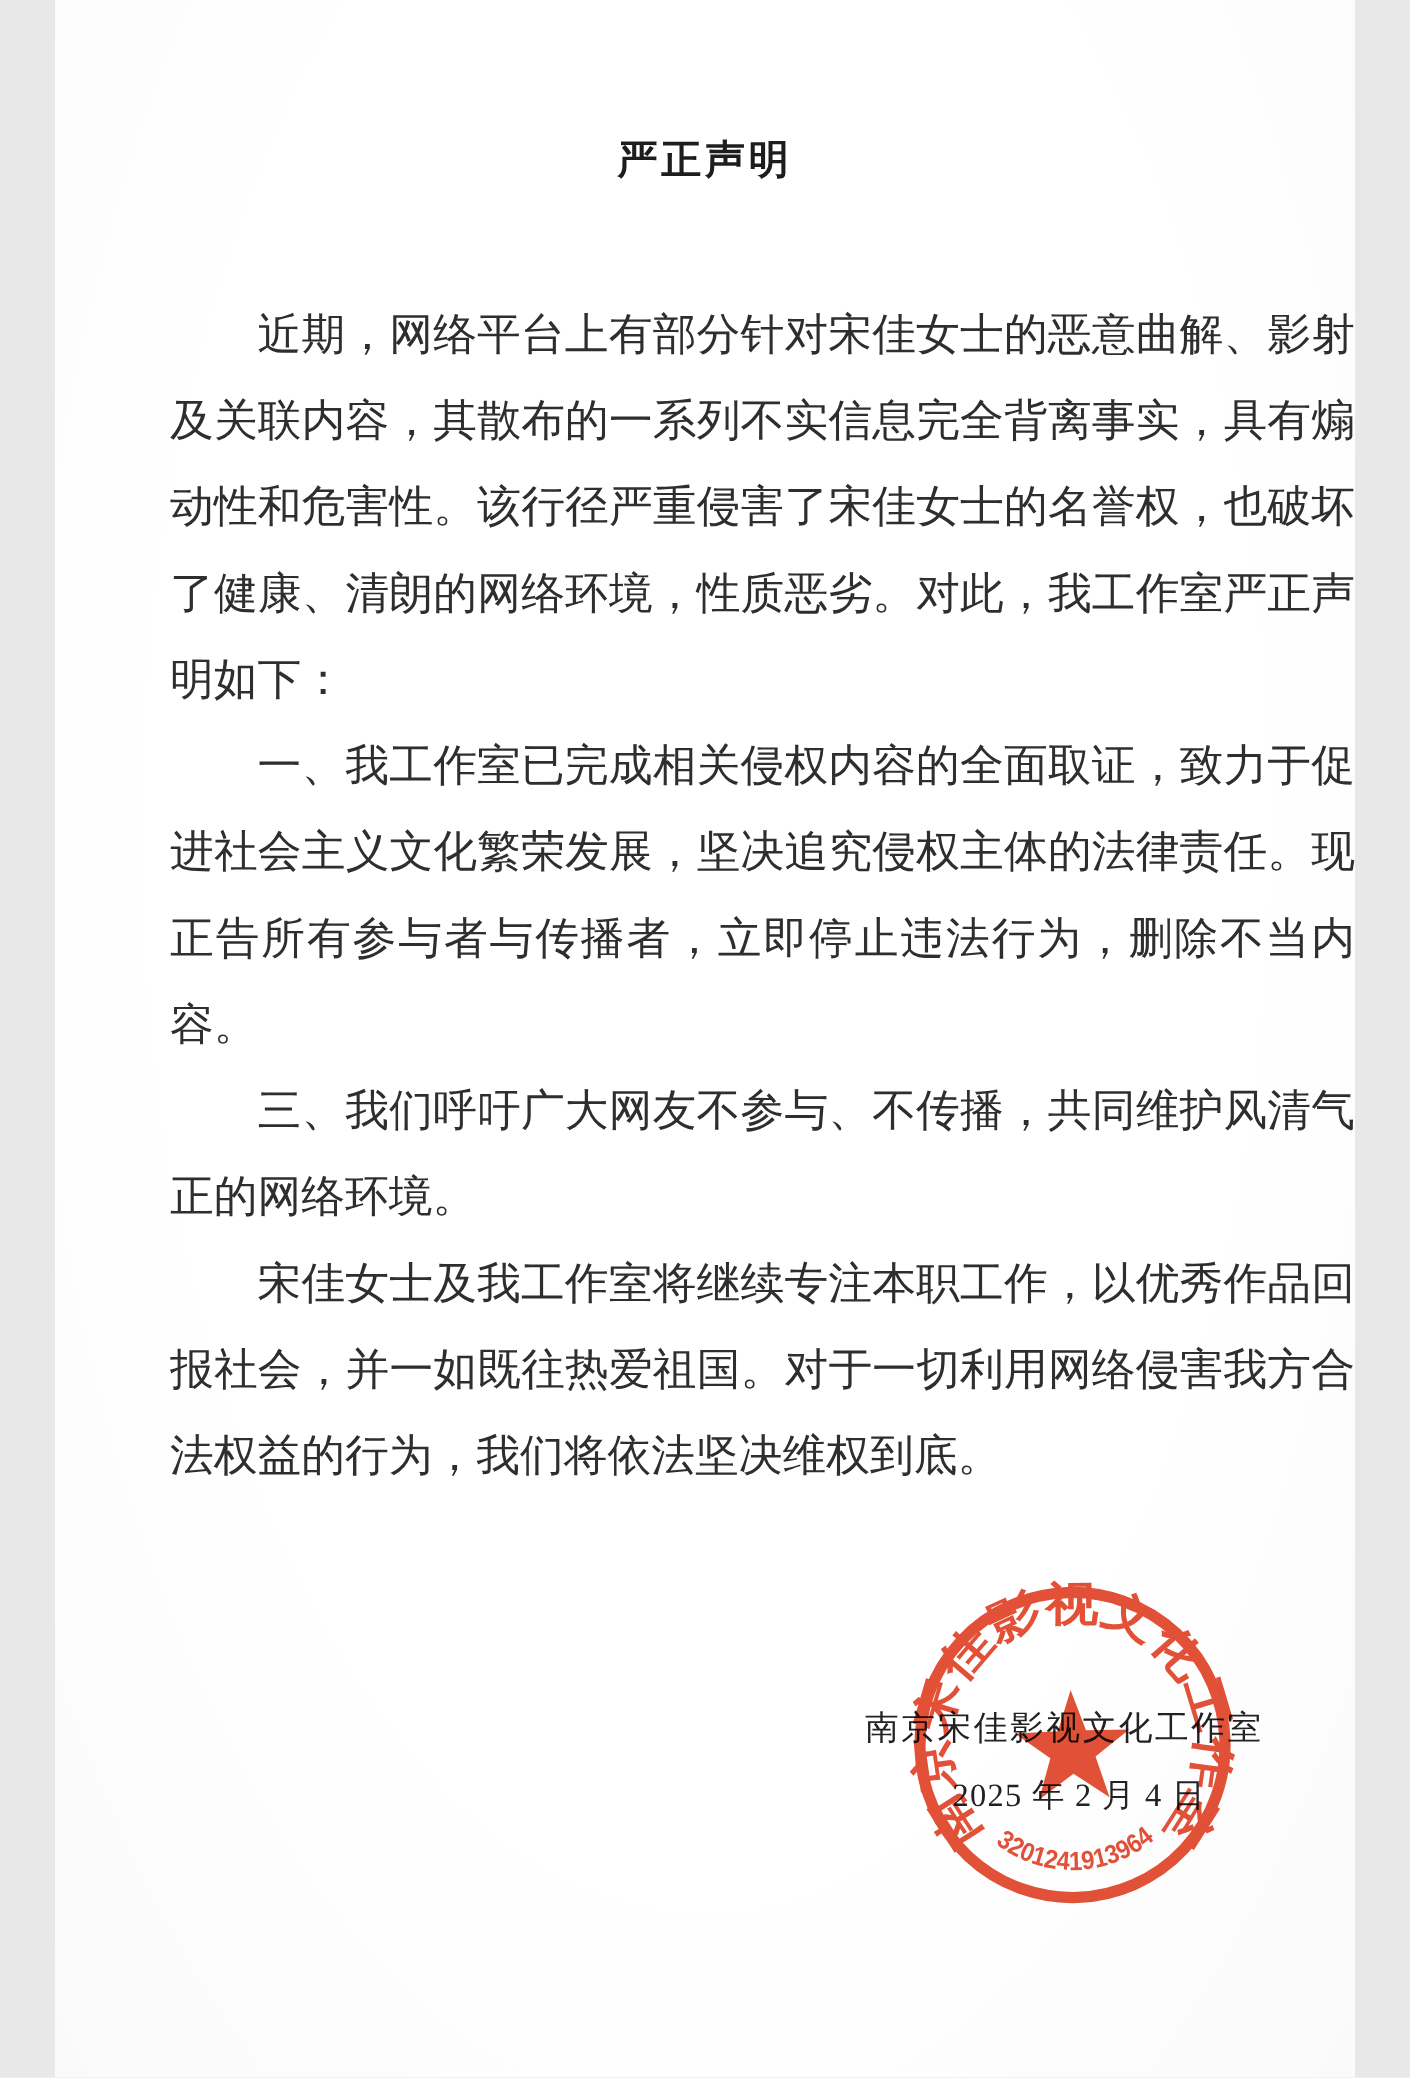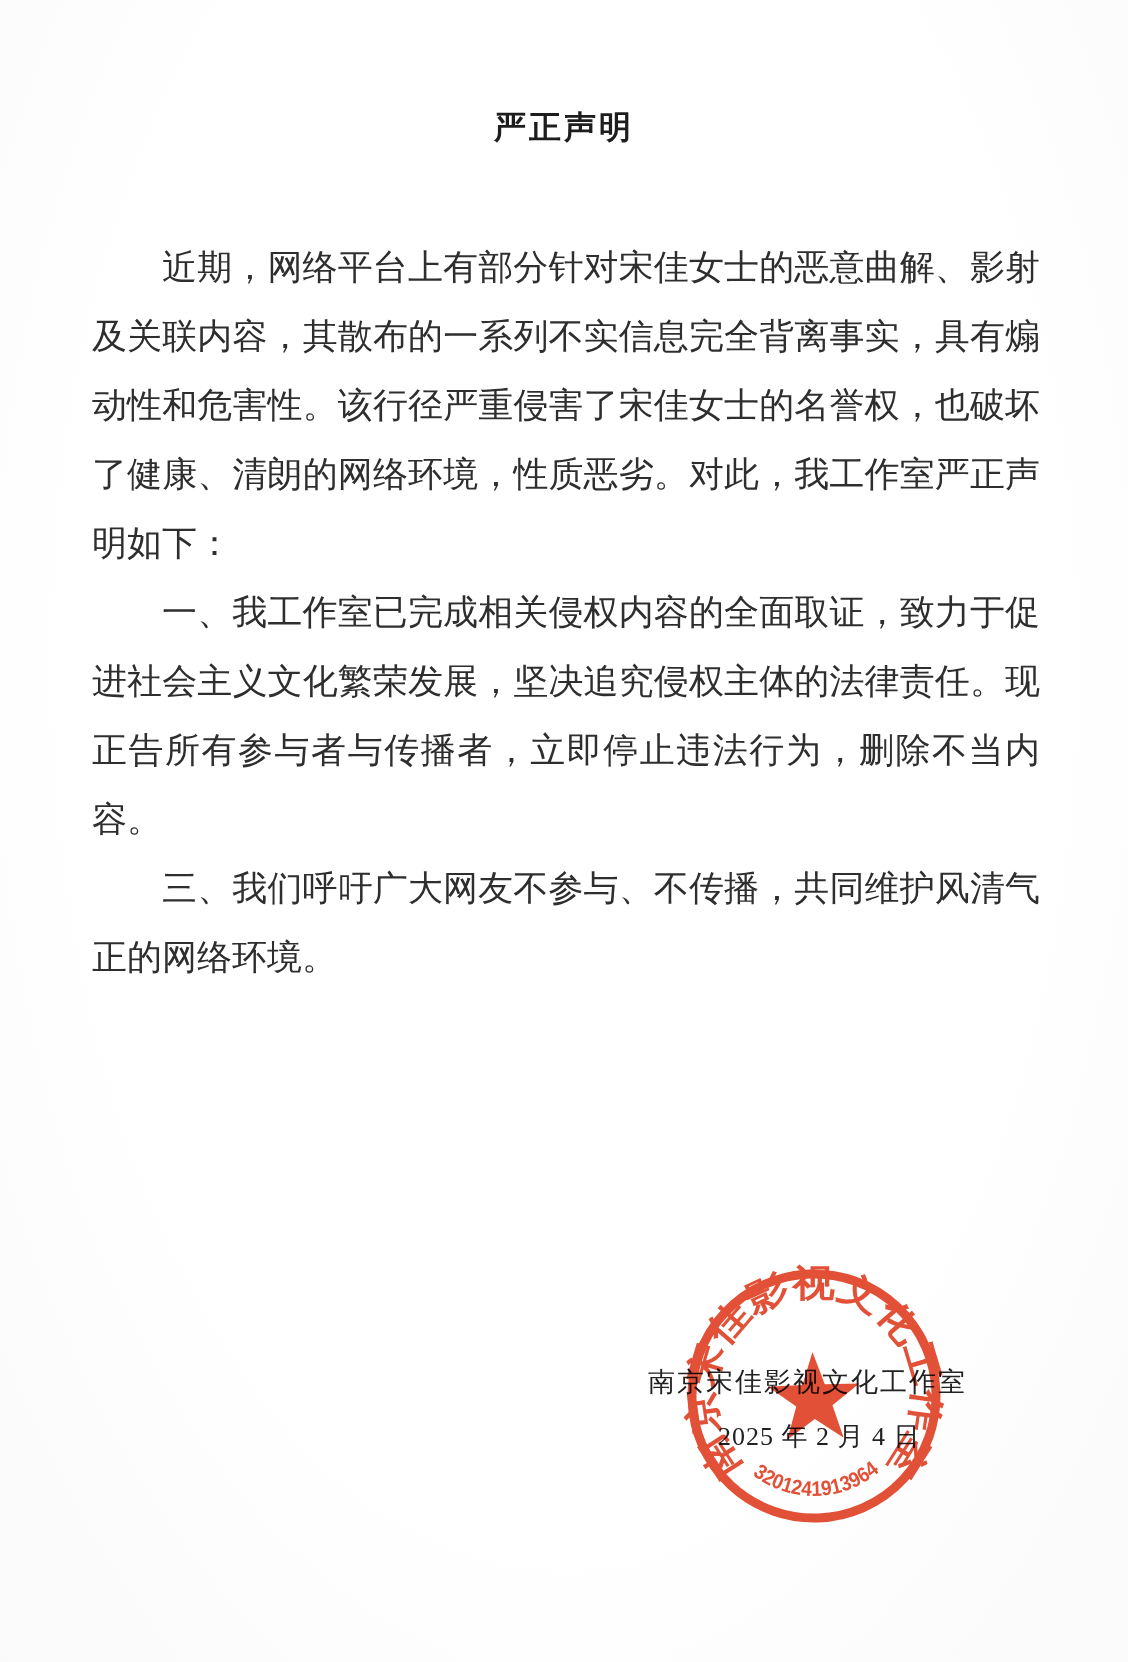--- a/index.html
+++ b/index.html
@@ -2,21 +2,21 @@
 <html><head>
 <meta charset="utf-8">
 <style>
   html, body { margin: 0; padding: 0; }
   body {
     background: #e8e8e8;
     font-family: "Liberation Serif", "DejaVu Serif", serif;
   }
   .page {
     position: relative;
-    width: 1128px;
+    width: 1040px;
     height: 1662px;
     margin: 0 auto;
     background: radial-gradient(ellipse at 50% 40%, #ffffff 60%, #fbfafa 100%);
     overflow: hidden;
     color: #2b2b2b;
   }
   .doc-title {
     position: absolute;
     top: 105px;
     left: 0;
@@ -80,20 +80,21 @@
 <body>
 
 <div class="page">
 
   <h1 class="doc-title">严正声明</h1>
 
   <div class="doc-body">
     <p>近期，网络平台上有部分针对宋佳女士的恶意曲解、影射及关联内容，其散布的一系列不实信息完全背离事实，具有煽动性和危害性。该行径严重侵害了宋佳女士的名誉权，也破坏了健康、清朗的网络环境，性质恶劣。对此，我工作室严正声明如下：</p>
     <p>一、我工作室已完成相关侵权内容的全面取证，致力于促进社会主义文化繁荣发展，坚决追究侵权主体的法律责任。现正告所有参与者与传播者，立即停止违法行为，删除不当内容。</p>
     <p>三、我们呼吁广大网友不参与、不传播，共同维护风清气正的网络环境。</p>
+    <p>宋佳女士及我工作室将继续专注本职工作，以优秀作品回报社会，并一如既往热爱祖国。对于一切利用网络侵害我方合法权益的行为，我们将依法坚决维权到底。</p>
   </div>
 
   <div class="sig-name">南京宋佳影视文化工作室</div>
 
   <div class="sig-date">2025 年 2 月 4 日</div>
 
   <svg class="seal" viewBox="-145 -145 290 290" xmlns="http://www.w3.org/2000/svg">
     <defs>
       <path id="ringPath" d="M -73.1 68.2 A 100 100 0 1 1 73.1 68.2" fill="none"></path>
       <path id="numPath" d="M -64.3 76.6 A 100 100 0 0 0 64.3 76.6" fill="none"></path>

